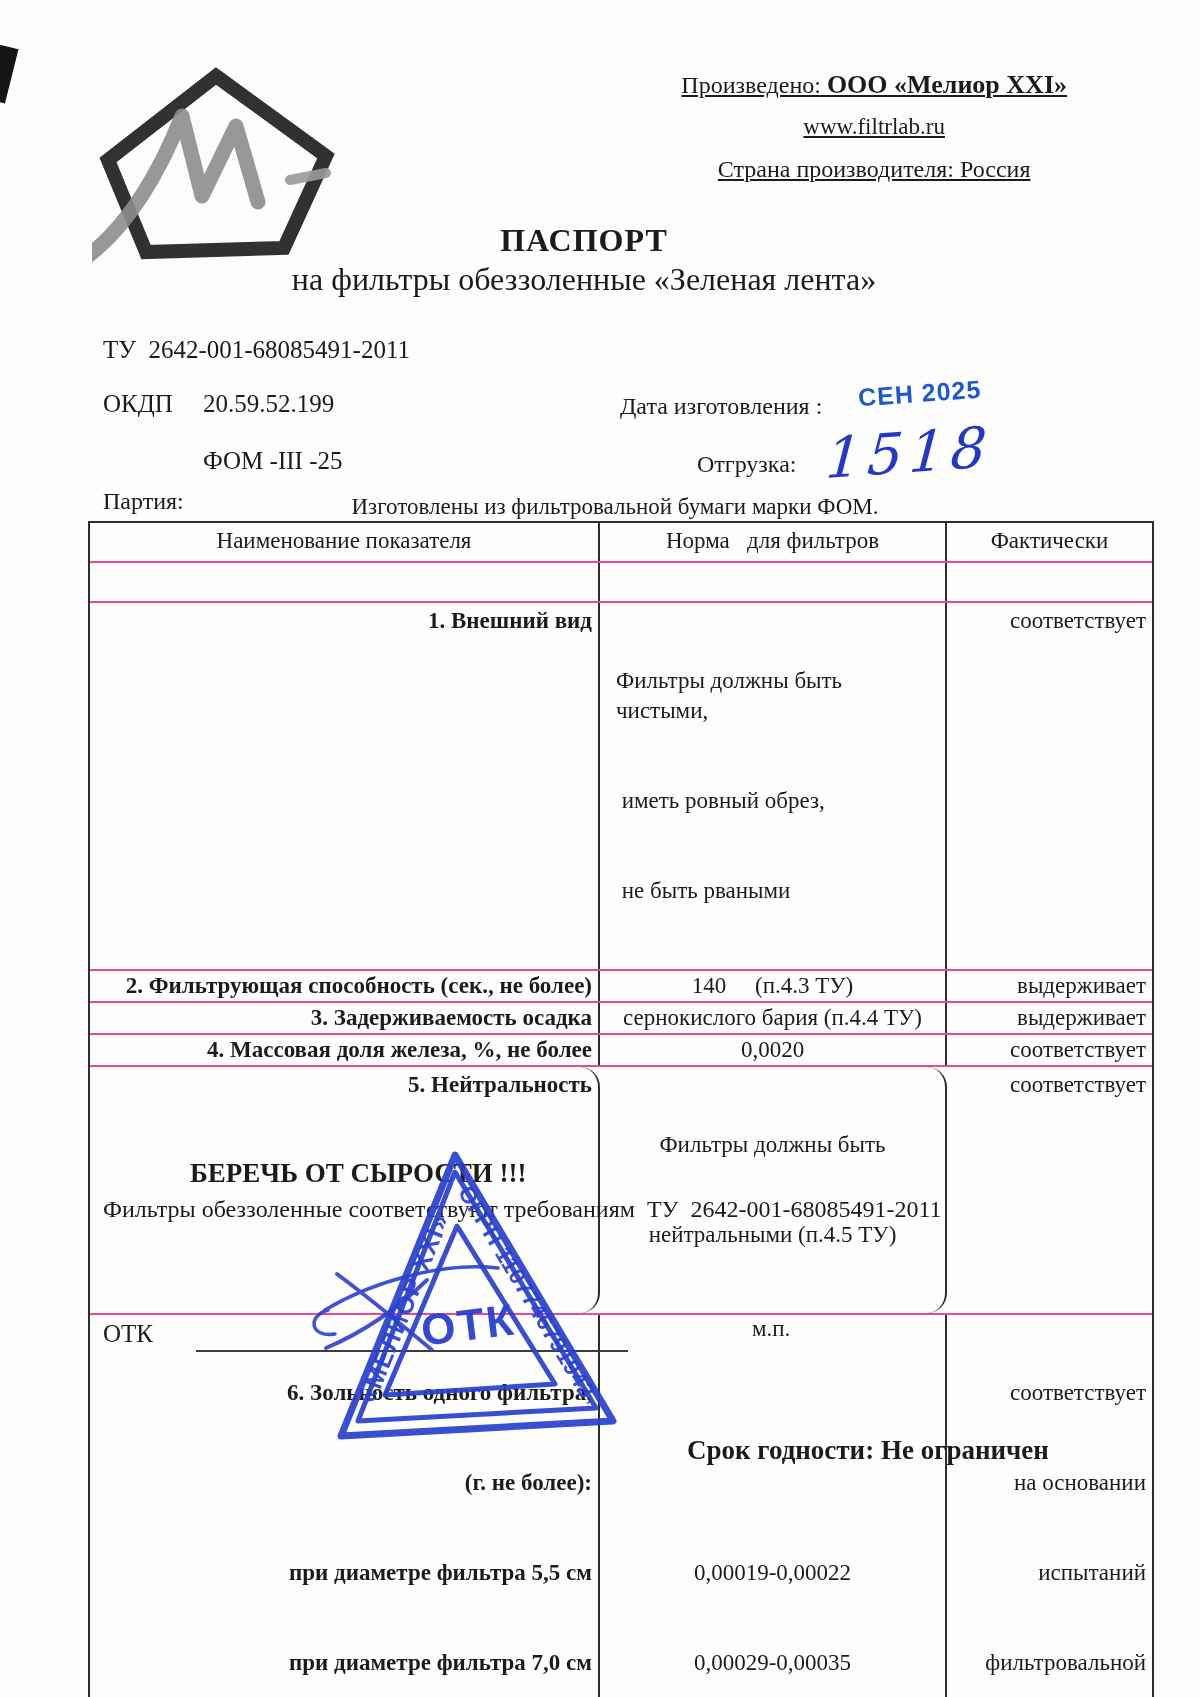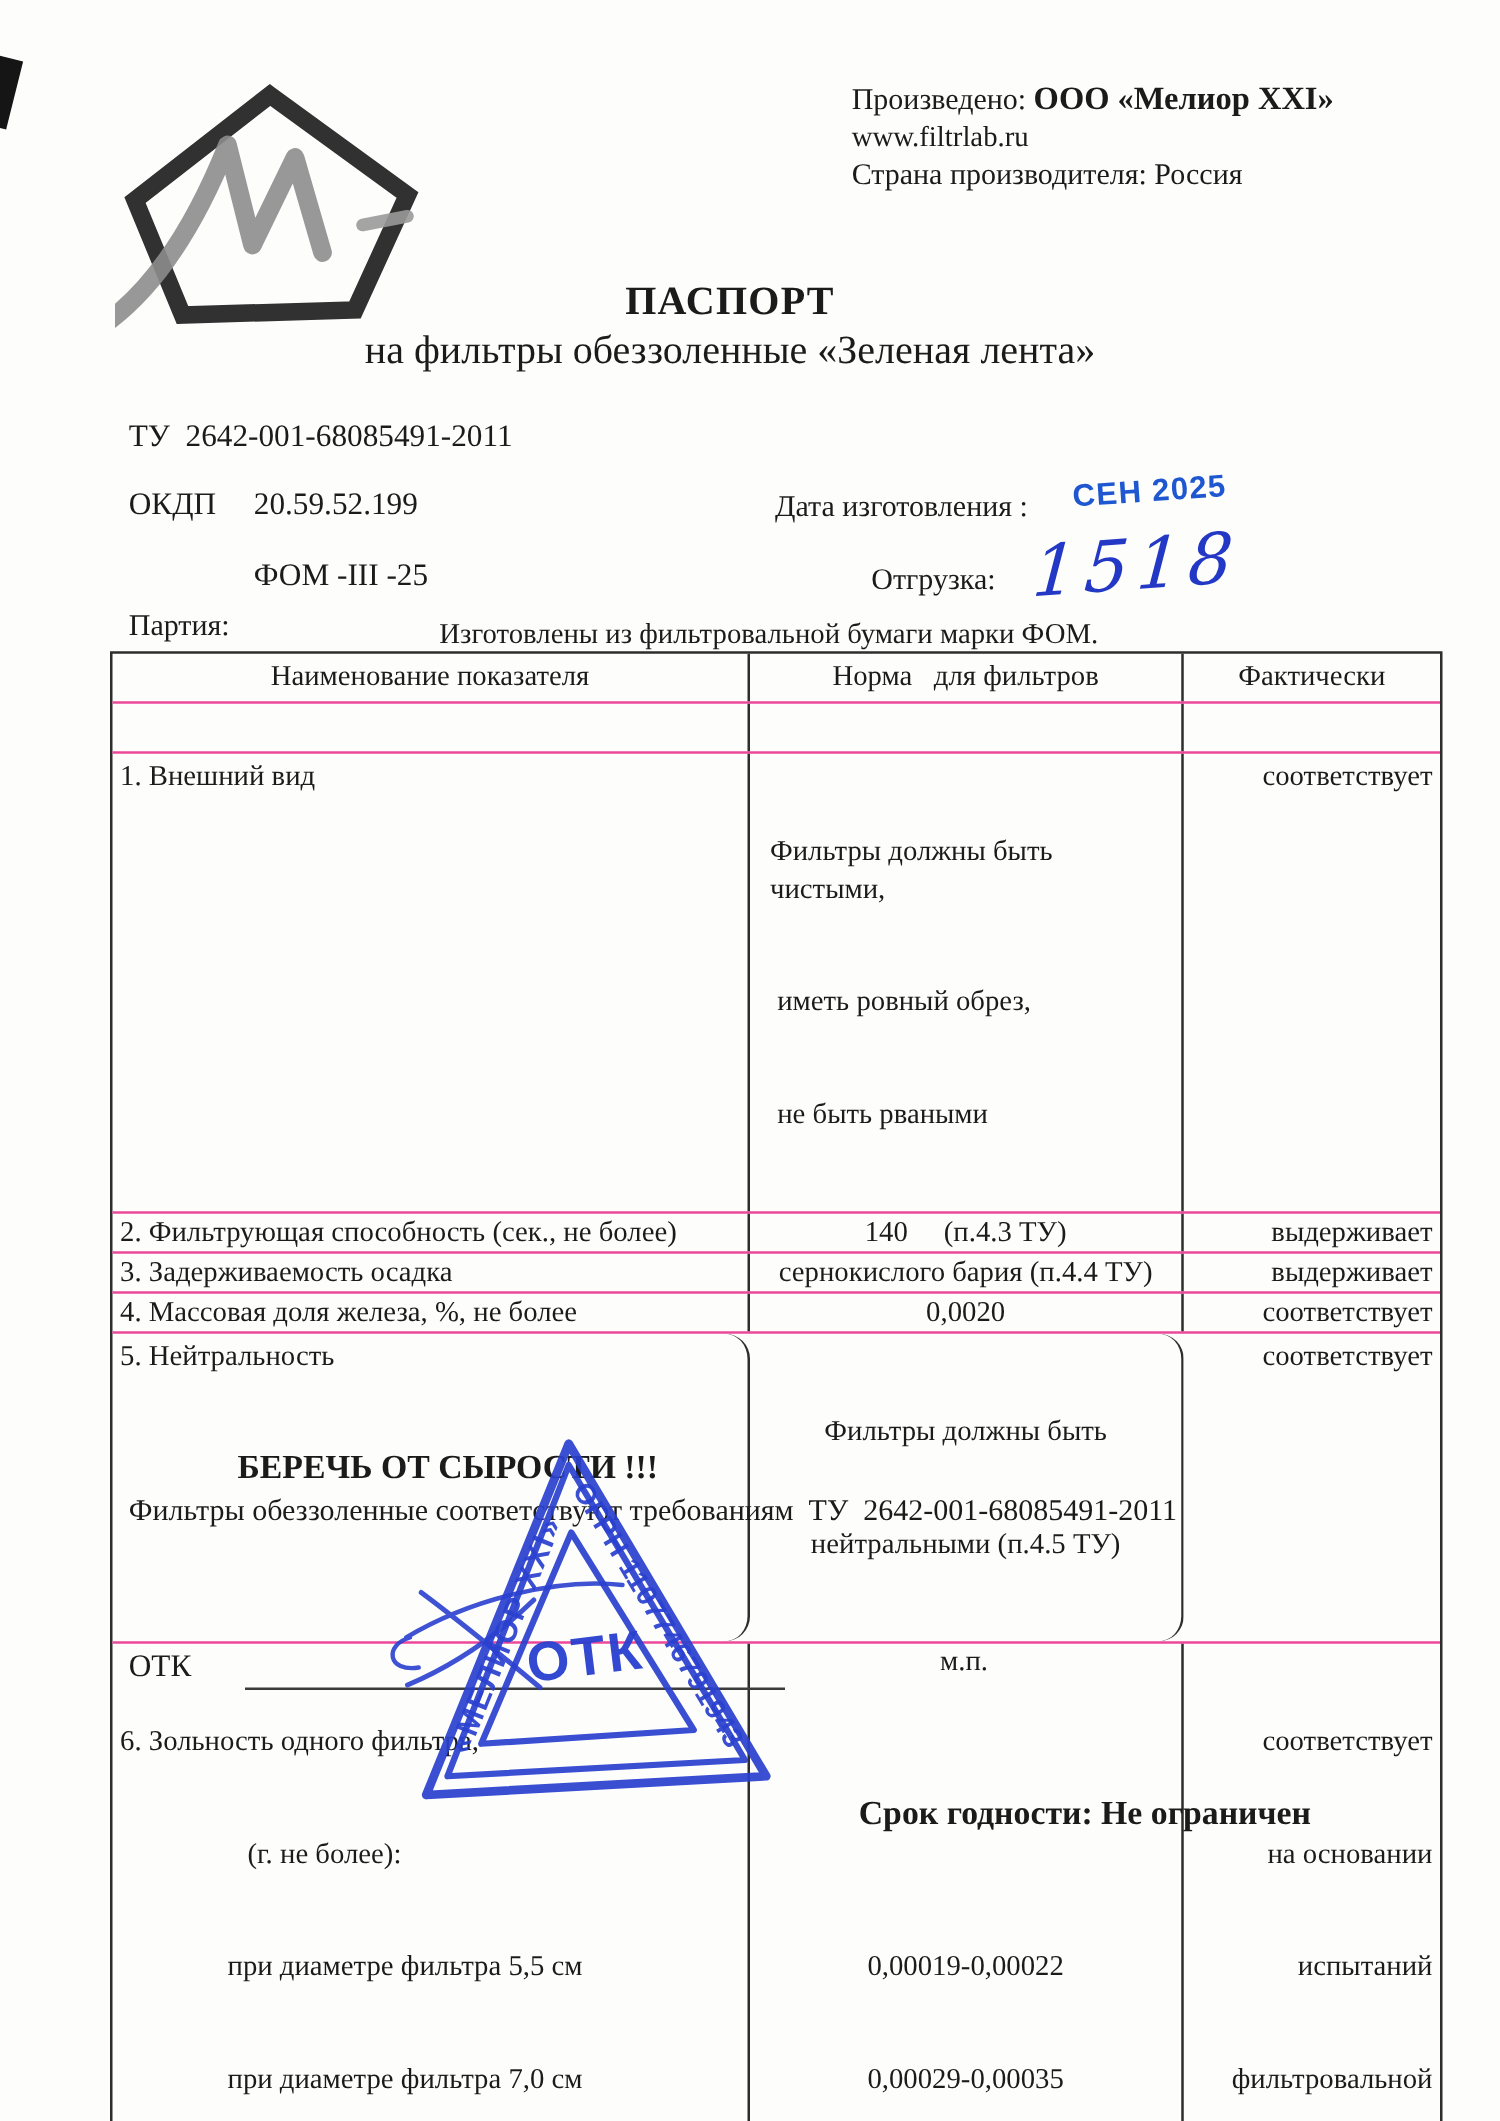--- a/index.html
+++ b/index.html
@@ -6,21 +6,21 @@
   .page{
     position:relative; width:1200px; height:1697px; margin:0 auto;
     background:#fdfdfc; overflow:hidden;
     font-family:"Liberation Serif", serif; color:#1b1b1b;
   }
   .abs{position:absolute; white-space:pre-wrap;}
   
   .corner-artifact{position:absolute; left:-8px; top:46px; width:20px; height:56px;
     background:#151515; transform:rotate(14deg);}
   
-  .producer{position:absolute; right:133px; top:64px; text-align:left; line-height:30px;}
+  .producer{position:absolute; right:133px; top:64px; text-align:center; line-height:42px;text-decoration:underline;}
   .producer .l1{font-size:24px;}
   .producer .l1 b{font-size:26px; font-weight:bold;}
   .producer .l2{font-size:23px;}
   .producer .l3{font-size:24px;}
   
   .title{position:absolute; left:0; top:222px; width:1168px; text-align:center;
     font-size:32px; font-weight:bold; letter-spacing:1px;}
   .subtitle{position:absolute; left:0; top:261px; width:1168px; text-align:center; font-size:32px;}
   .tu{font-size:25px; left:103px; top:336px;}
   .okdp-label{font-size:25px; left:103px; top:390px;}
@@ -36,21 +36,21 @@
   .caption{left:30px; top:494px; width:1170px; text-align:center; font-size:23px;font-family:Liberation Serif, serif;}
   
   .tbl{position:absolute; left:88px; top:521px; width:1062px; border:2px solid #2d2d2d;}
   .trow{display:grid; grid-template-columns:510px 347px 1fr; border-bottom:2px solid #ec4899;}
   .trow:last-child{border-bottom:none;}
   .trow > div{border-right:2px solid #2d2d2d; font-size:23px; line-height:30px;
     padding:3px 6px; white-space:pre-wrap;}
   .trow > div:last-child{border-right:none;}
   .thead > div{text-align:center; min-height:32px;}
   .tempty > div{min-height:32px;}
-  .cell-name{text-align:left; padding-left:10px;}
+  .cell-name{text-align:right; padding-left:10px;font-weight:bold;}
   .cell-norm{text-align:center;}
   .cell-norm.lefted{text-align:left; padding-left:16px;}
   .cell-fact{text-align:right;}
   .r1 > div{min-height:92px;}
   .rs > div{min-height:26px; padding-top:1px; padding-bottom:1px; line-height:28px;}
   .r5 > div{min-height:56px;border-radius:20px;}
   .r6 > div{min-height:268px; line-height:30px;}
   .line{display:block;}
   .ind1{padding-left:102px;}
   .ind2{padding-left:86px;}

